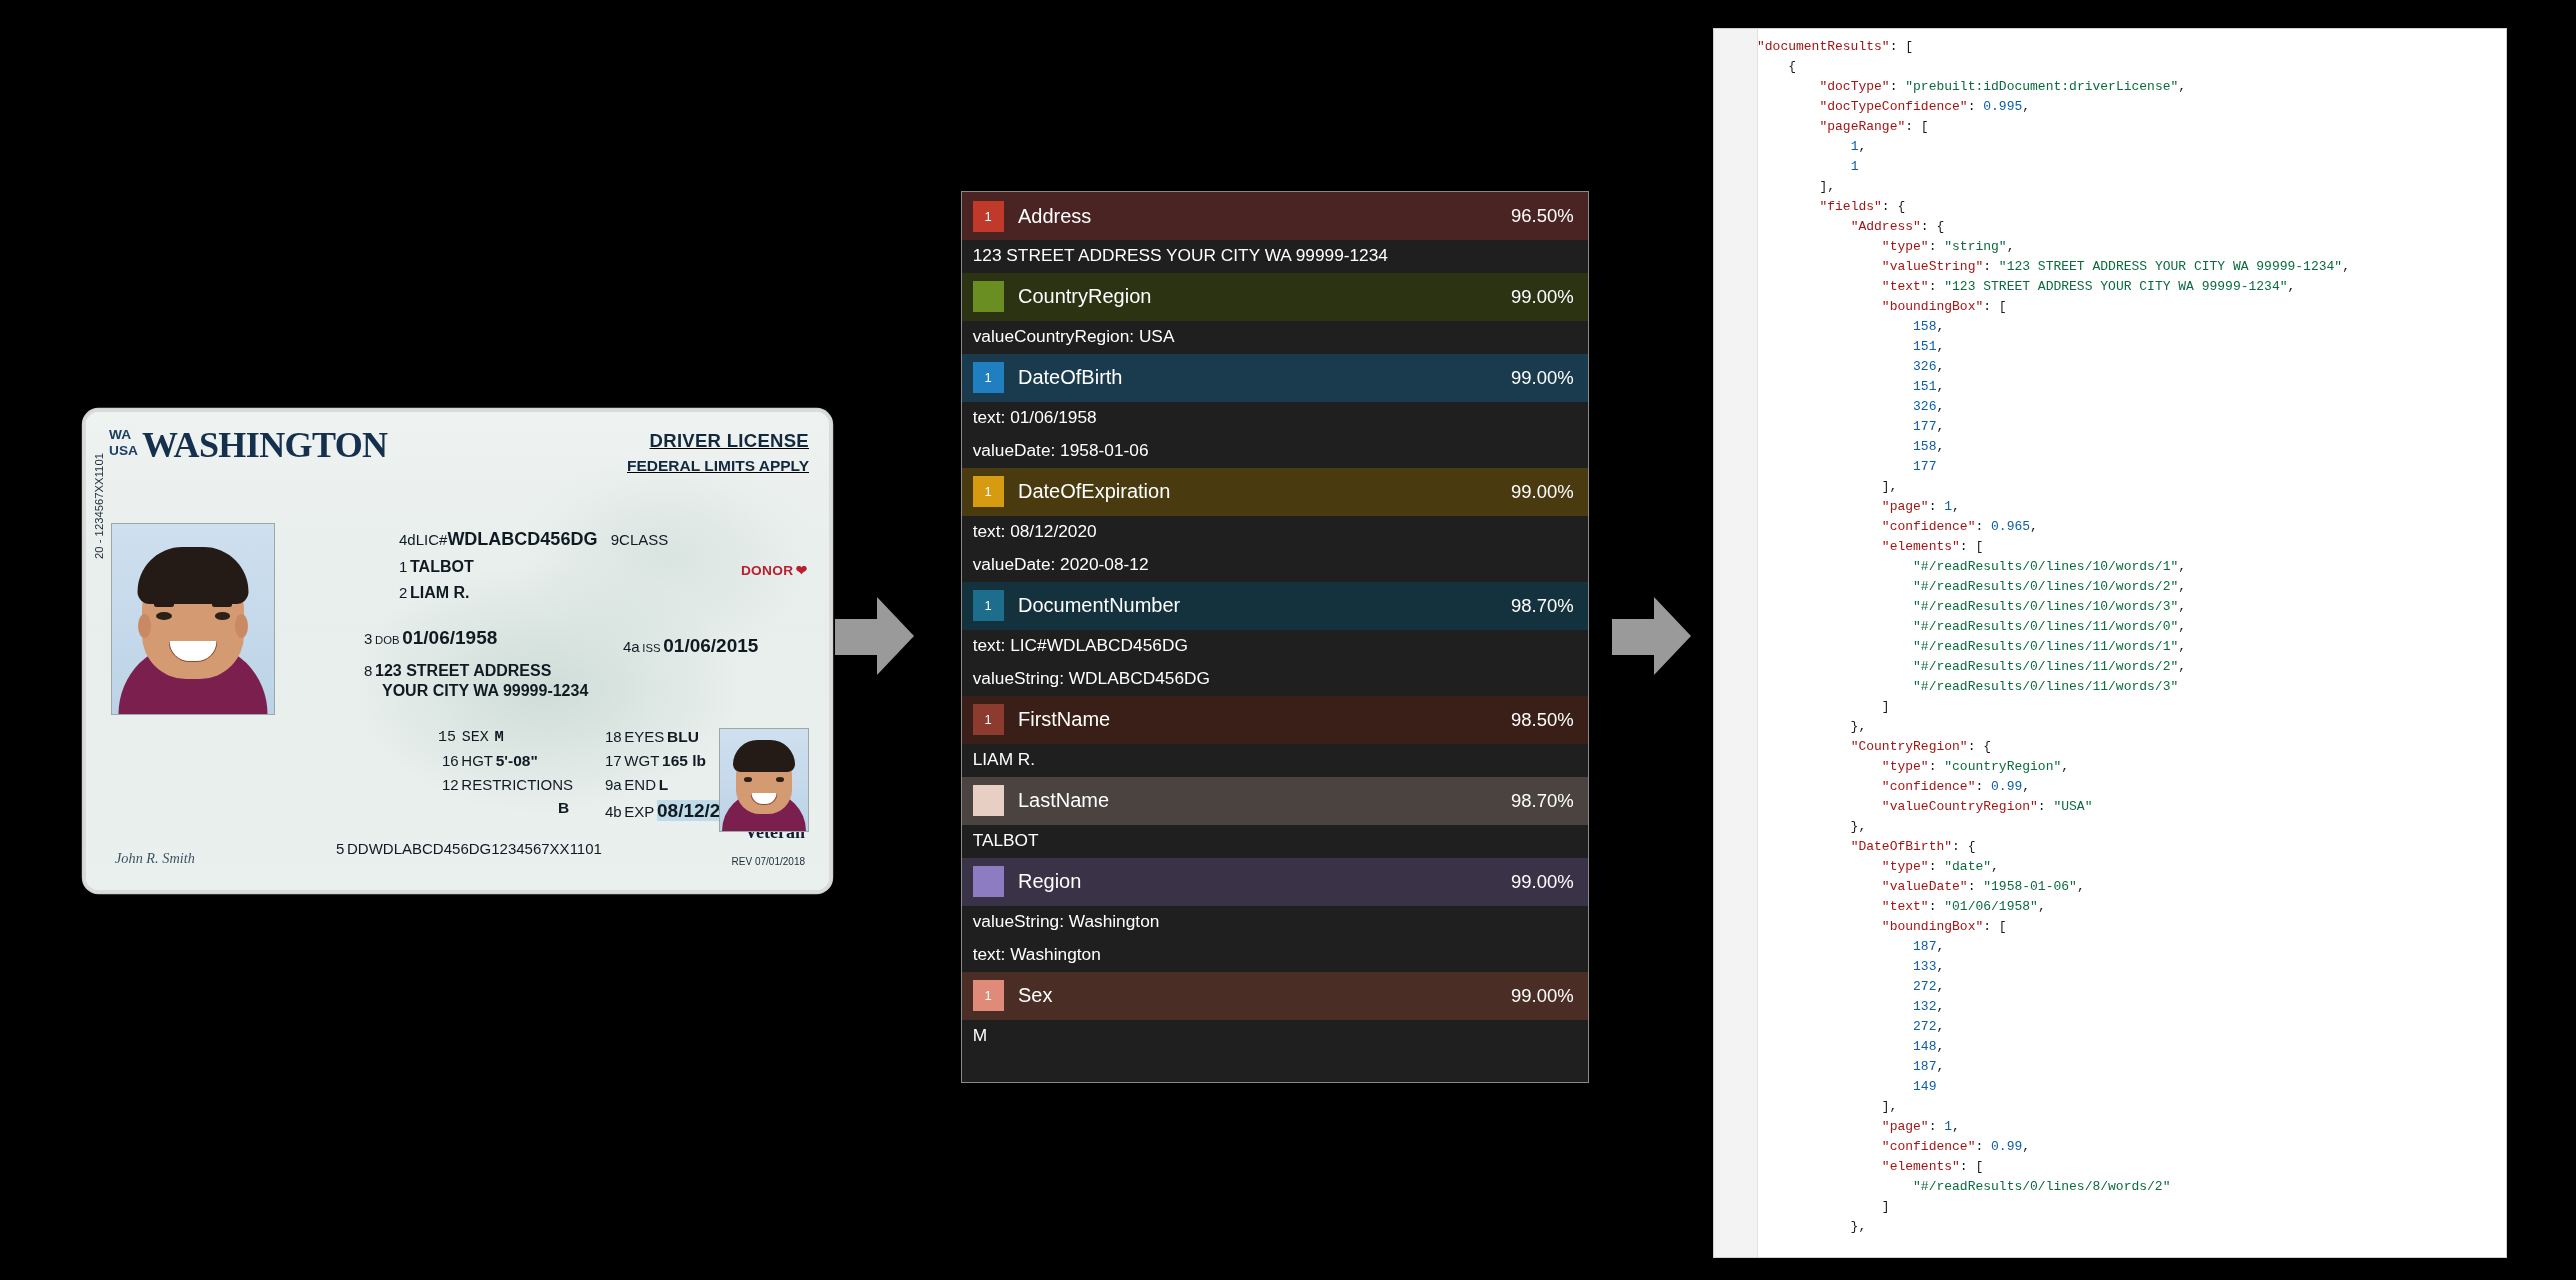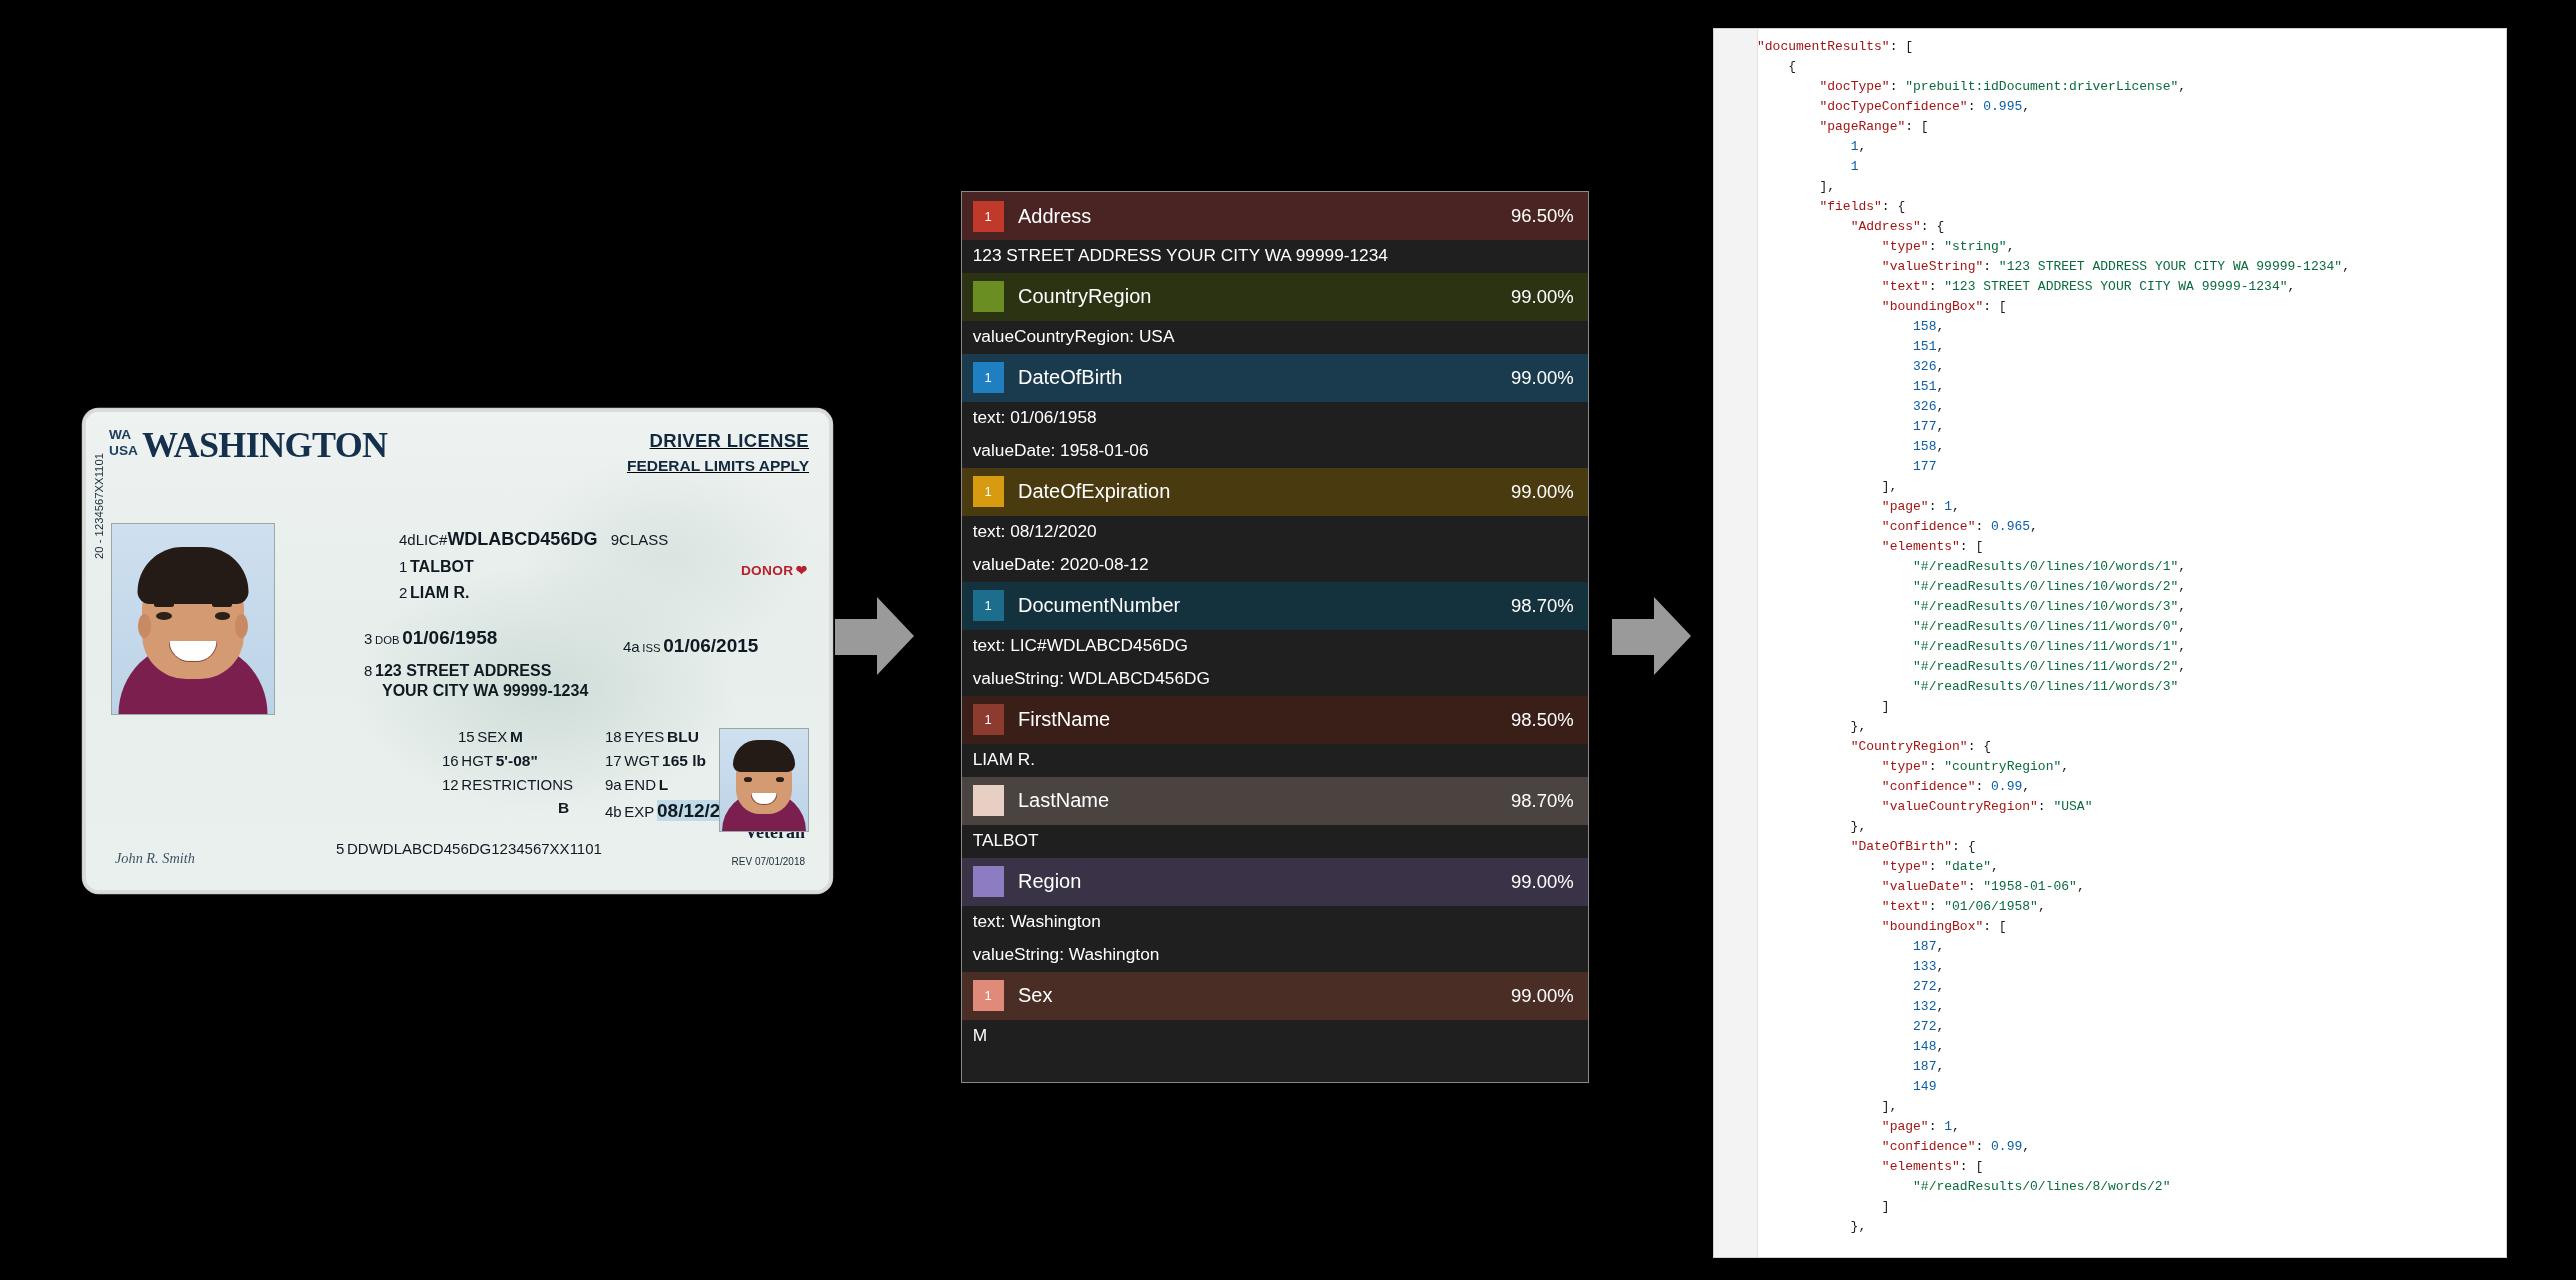--- a/index.html
+++ b/index.html
@@ -133,21 +133,21 @@
   </div>
   <div class="f-row" style="left:537px;top:223px;">
     <span class="lbl-s">4a</span> <span class="lbl">ISS</span> <span class="val" style="font-size:19px;">01/06/2015</span>
   </div>
   <div class="f-row" style="left:278px;top:250px;">
     <span class="lbl-s">8</span> <span class="val" style="font-size:16px;">123 STREET ADDRESS</span>
   </div>
   <div class="f-row" style="left:296px;top:270px;">
     <span class="val" style="font-size:16px;">YOUR CITY WA 99999-1234</span>
   </div>
-  <div class="f-row" style="left:372px;top:316px;">
+  <div class="f-row" style="left:352px;top:316px;font-family:Liberation Mono, monospace;">
     <span class="lbl-s">15</span> <span class="lbl-s">SEX</span> <span class="val" style="font-size:15.5px;">M</span>
   </div>
   <div class="f-row" style="left:519px;top:316px;">
     <span class="lbl-s">18</span> <span class="lbl-s">EYES</span> <span class="val" style="font-size:15.5px;">BLU</span>
   </div>
   <div class="f-row" style="left:356px;top:340px;">
     <span class="lbl-s">16</span> <span class="lbl-s">HGT</span> <span class="val" style="font-size:15.5px;">5'-08"</span>
   </div>
   <div class="f-row" style="left:519px;top:340px;">
     <span class="lbl-s">17</span> <span class="lbl-s">WGT</span> <span class="val" style="font-size:15.5px;">165 lb</span>
@@ -244,22 +244,22 @@
       <div class="swatch" style="background: rgb(232, 207, 196);"></div>
       <div class="fname">LastName</div>
       <div class="fconf">98.70%</div>
     </div>
     <div class="field-val">TALBOT</div>
     <div class="field-head" style="background: rgb(58, 51, 71);">
       <div class="swatch" style="background: rgb(142, 124, 195);"></div>
       <div class="fname">Region</div>
       <div class="fconf">99.00%</div>
     </div>
+    <div class="field-val">valueString: Washington</div>
     <div class="field-val">text: Washington</div>
-    <div class="field-val">valueString: Washington</div>
     <div class="field-head" style="background: rgb(74, 46, 38);">
       <div class="swatch" style="background: rgb(224, 139, 122);">1</div>
       <div class="fname">Sex</div>
       <div class="fconf">99.00%</div>
     </div>
     <div class="field-val">M</div>
   </div>
 
 <div id="json-panel">
   <div id="json-gutter"></div>

